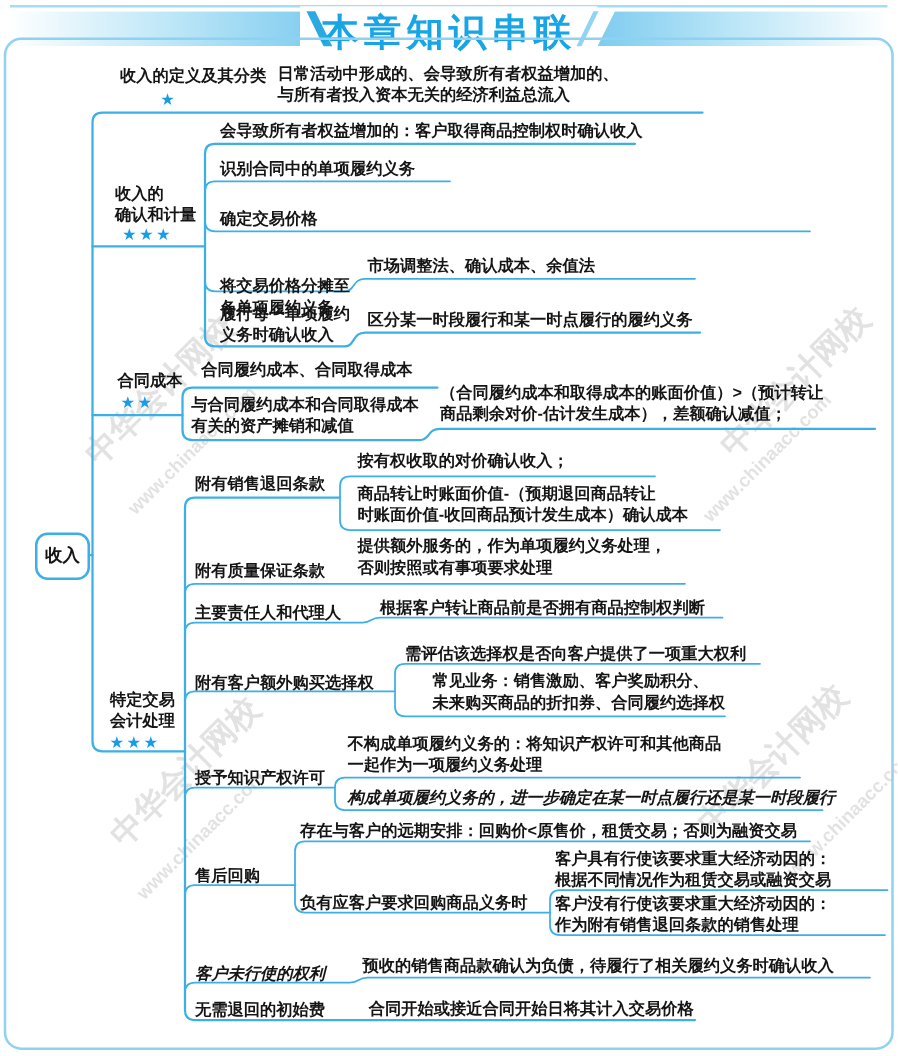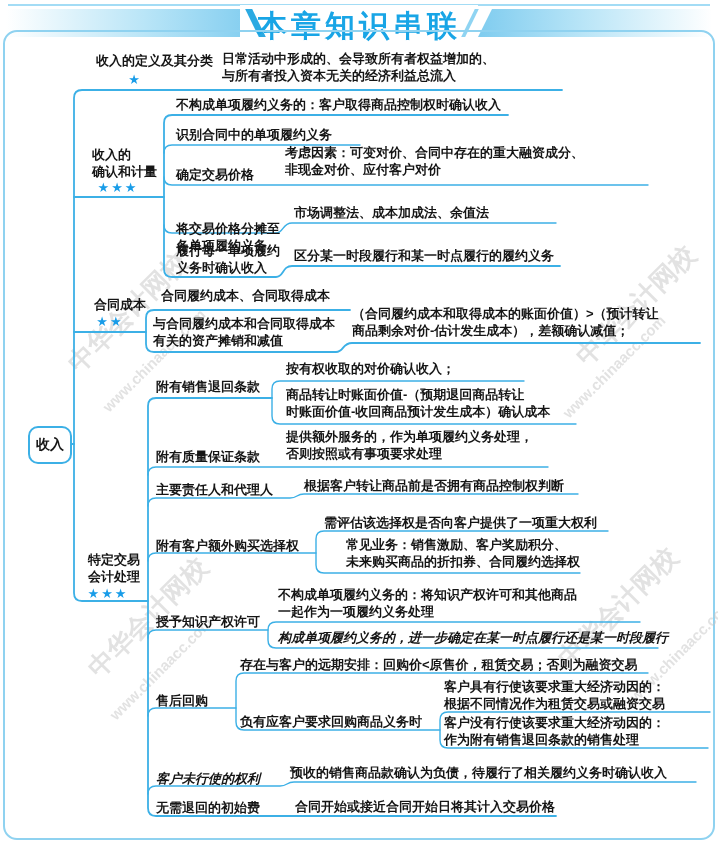--- a/index.html
+++ b/index.html
@@ -96,28 +96,26 @@
   <div class="root">收入</div>
 
   <div class="txt lbl" style="left:76px;top:52px;width:118px;">收入的定义及其分类</div>
   <div class="stars" style="left:76px;top:72px;width:118px;">★</div>
   <div class="txt" style="left:222px;top:50px;">日常活动中形成的、会导致所有者权益增加的、
 与所有者投入资本无关的经济利益总流入</div>
 
   <div class="txt lbl" style="left:72px;top:146px;width:92px;">收入的
 确认和计量</div>
   <div class="stars" style="left:72px;top:180px;width:92px;">★★★</div>
-  <div class="txt" style="left:176px;top:96px;">不构成单项履约义务的：客户取得商品控制权时确认收入</div>
+  <div class="txt" style="left:176px;top:96px;">会导致所有者权益增加的：客户取得商品控制权时确认收入</div>
   <div class="txt" style="left:176px;top:126px;">识别合同中的单项履约义务</div>
   <div class="txt" style="left:176px;top:166px;">确定交易价格</div>
-  <div class="txt" style="left:285px;top:144px;">考虑因素：可变对价、合同中存在的重大融资成分、
-非现金对价、应付客户对价</div>
   <div class="txt" style="left:176px;top:196px;margin-top:24px;">将交易价格分摊至
 各单项履约义务</div>
-  <div class="txt" style="left:294px;top:204px;">市场调整法、成本加成法、余值法</div>
+  <div class="txt" style="left:294px;top:204px;">市场调整法、确认成本、余值法</div>
   <div class="txt" style="left:176px;top:242px;">履行每一单项履约
 义务时确认收入</div>
   <div class="txt" style="left:294px;top:247px;">区分某一时段履行和某一时点履行的履约义务</div>
 
   <div class="txt lbl" style="left:74px;top:296px;width:72px;">合同成本</div>
   <div class="stars" style="left:74px;top:314px;width:72px;">★★</div>
   <div class="txt" style="left:161px;top:287px;">合同履约成本、合同取得成本</div>
   <div class="txt" style="left:153px;top:315px;">与合同履约成本和合同取得成本
 有关的资产摊销和减值</div>
   <div class="txt" style="left:352px;top:305px;">（合同履约成本和取得成本的账面价值）&gt;（预计转让

